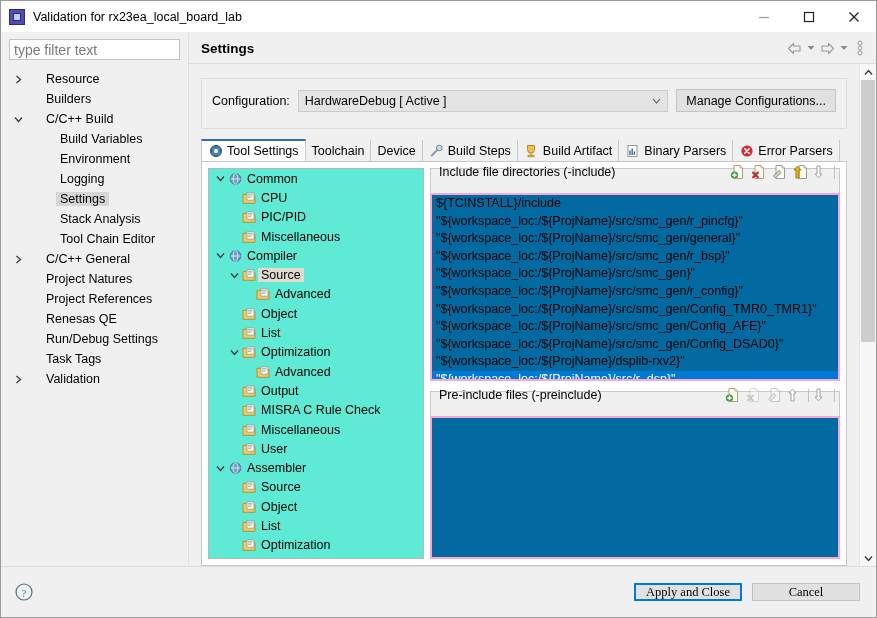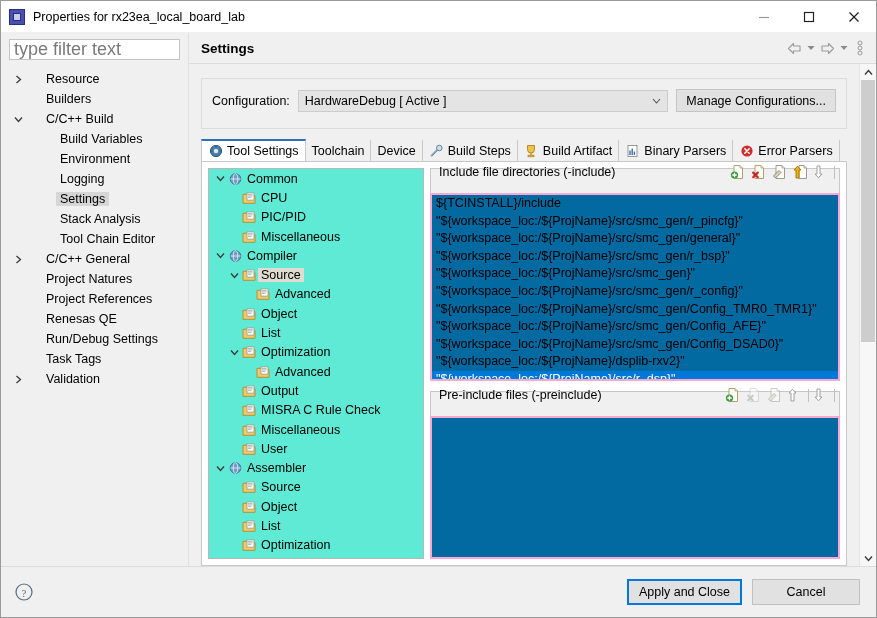--- a/index.html
+++ b/index.html
@@ -87,21 +87,21 @@
     padding: 6px 0 0 0;
     box-sizing: border-box;
   }
   .filter-input {
     margin: 0 8px 7px 8px;
     height: 21px;
     box-sizing: border-box;
     border: 1px solid #c4c4c4;
     background: #ffffff;
     font-family: "Liberation Sans", sans-serif;
-    font-size: 18px;
+    font-size: 14px;
     color: #000;
     padding: 0 4px;
     outline: none;
   }
   .filter-input::placeholder { color: #7a7a7a; opacity: 1; }
   .nav-tree {
     flex: 1 1 auto;
     overflow: hidden;
     padding-top: 2px;
   }
@@ -402,25 +402,25 @@
     align-items: center;
     padding: 0 16px 0 12px;
   }
   .help-icon {
     width: 22px; height: 22px;
     flex: none;
     display: flex; align-items: center; justify-content: center;
   }
   .footer .spacer { flex: 1 1 auto; }
   .fbtn {
-    height: 26px;
+    height: 18px;
     min-width: 108px;
     background: #e1e1e1;
     border: 1px solid #c0c0c0;
-    font-family: Liberation Sans, sans-serif;
+    font-family: Liberation Serif, serif;
     font-size: 12.5px;
     color: #000;
     margin-left: 10px;
     box-sizing: border-box;
     padding: 0 10px;
   }
   .fbtn.default {
     border: 2px solid #0078d7;
     background: #e1e1e1;
   }
@@ -428,21 +428,21 @@
 </head>
 <body>
 
 <div class="dialog">
 
   <div class="titlebar">
     <div class="title-icon">
       <div class="outer"></div>
         <div class="inner"></div>
     </div>
-    <div class="title-text">Properties for rx23ea_local_board_lab</div>
+    <div class="title-text">Validation for rx23ea_local_board_lab</div>
     <div class="title-spacer"></div>
     <div class="win-btn">
       <svg width="14" height="14" viewBox="0 0 14 14">
           <line x1="2" y1="7.5" x2="12" y2="7.5" stroke="#999" stroke-width="1.2"></line>
         </svg>
     </div>
     <div class="win-btn">
       <svg width="14" height="14" viewBox="0 0 14 14">
           <rect x="2.5" y="2.5" width="9" height="9" fill="none" stroke="#222" stroke-width="1.2"></rect>
         </svg>

